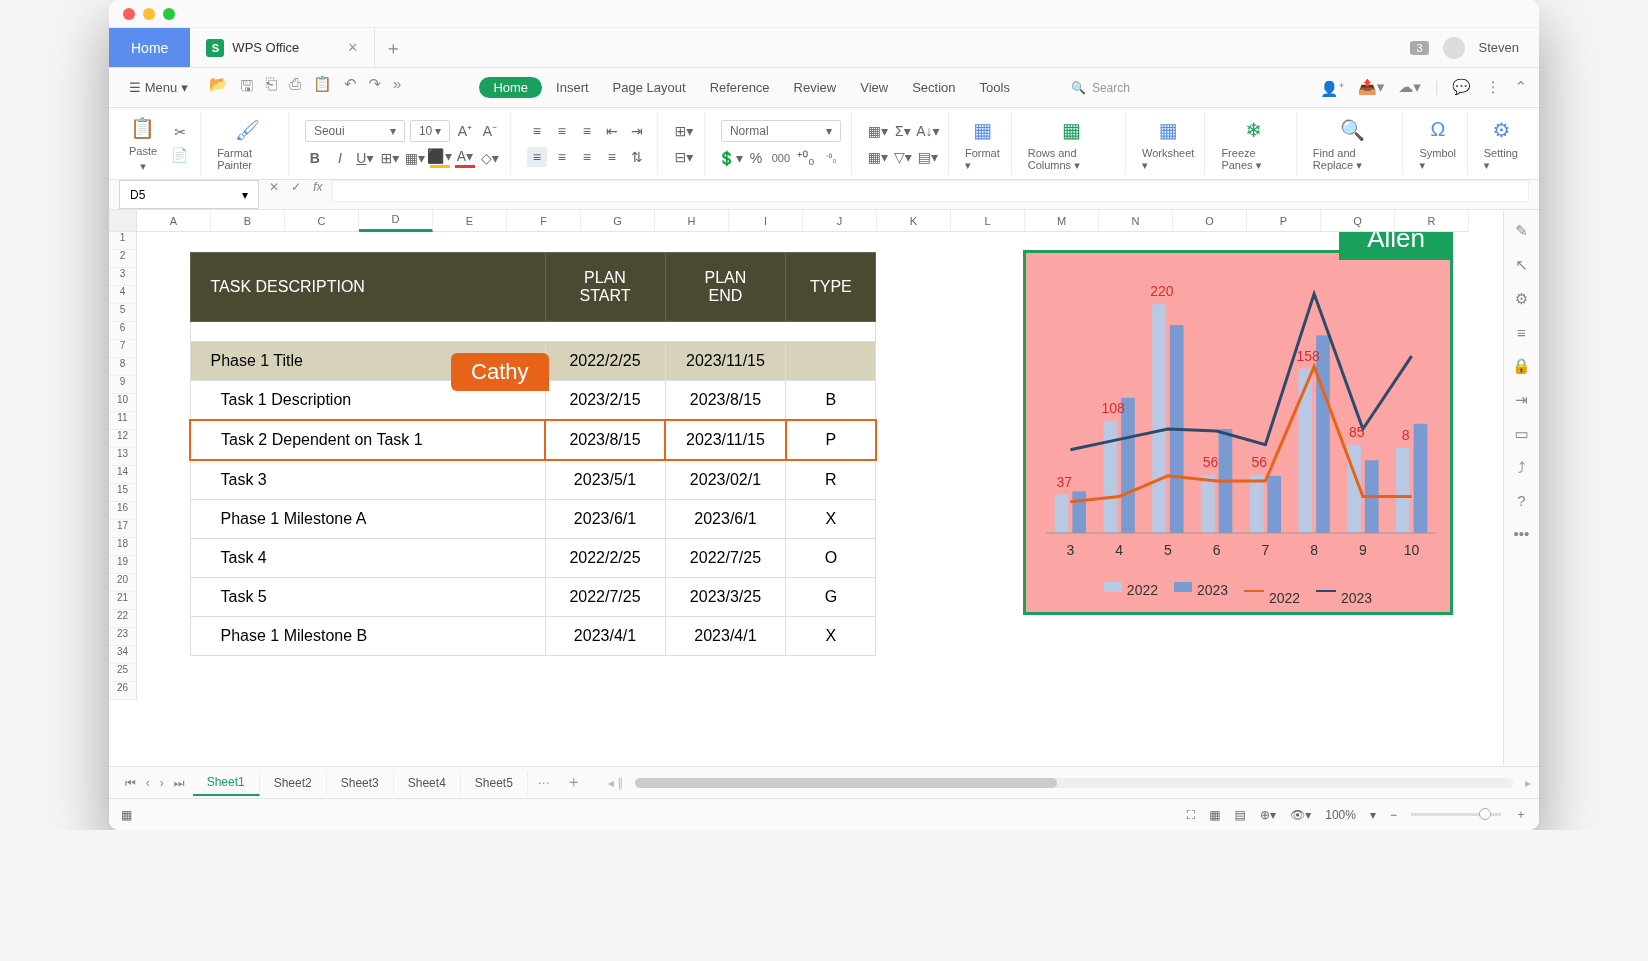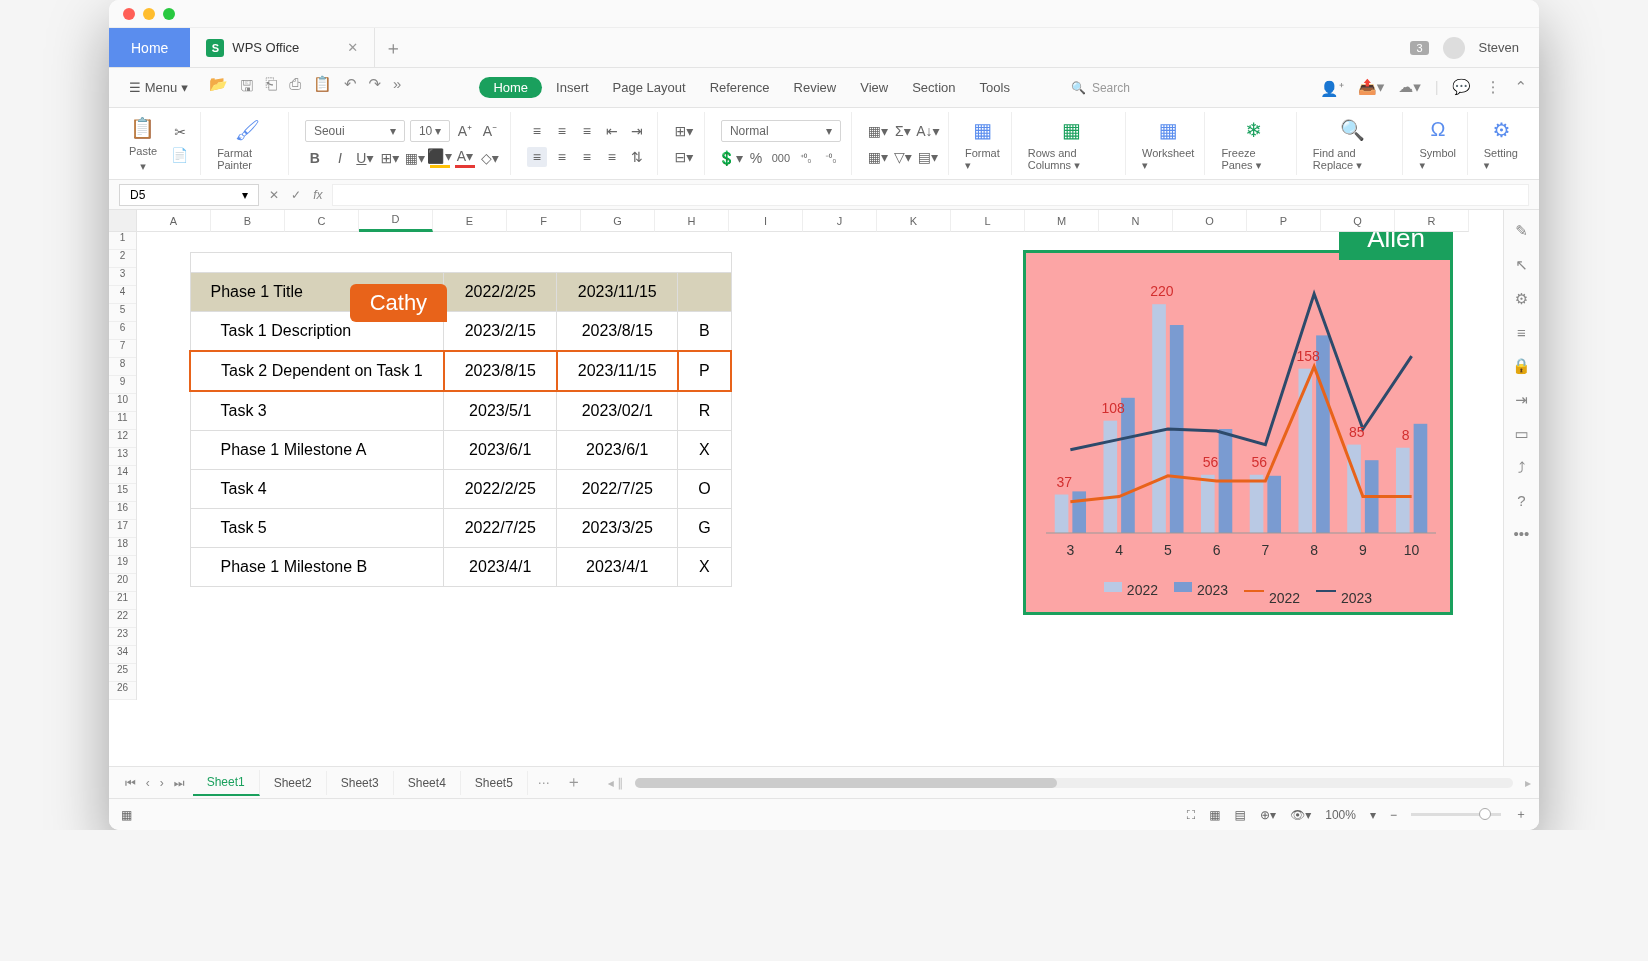--- a/index.html
+++ b/index.html
@@ -26,21 +26,21 @@
 .ribbon { height: 72px; background: #fff; border-bottom: 1px solid #e4e4e4; display: flex; align-items: stretch; padding: 4px 10px; gap: 6px; font-size: 11px; color: #666; }
 .rgroup { display: flex; flex-direction: column; align-items: center; justify-content: center; padding: 0 6px; border-right: 1px solid #eee; gap: 2px; }
 .rgroup:last-child { border-right: none; }
 .rstack { display: flex; flex-direction: column; gap: 3px; align-items: center; justify-content: center; padding: 0 4px; }
 .rrow { display: flex; gap: 5px; align-items: center; }
 .ric { width: 20px; height: 20px; display: inline-flex; align-items: center; justify-content: center; color: #666; font-size: 14px; }
 .bigic { width: 28px; height: 28px; font-size: 20px; color: #5a8dee; display: flex; align-items: center; justify-content: center; }
 .fontsel { border: 1px solid #d5d5d5; padding: 3px 8px; font-size: 12px; border-radius: 2px; background: #fff; min-width: 100px; display: flex; align-items: center; justify-content: space-between; }
 .sizefont { min-width: 40px; }
 .cellsel { border: 1px solid #d5d5d5; padding: 3px 8px; font-size: 12px; border-radius: 2px; background: #fff; min-width: 120px; display: flex; align-items: center; justify-content: space-between; gap: 47px; }
-.namebar { height: 30px; border-bottom: 1px solid #e4e4e4; display: flex; align-items: center; padding: 0 10px; gap: 10px; font-size: 12px; background: #fafafa; }
+.namebar { height: 30px; border-bottom: 1px solid #e4e4e4; display: flex; padding: 0 10px; gap: 10px; font-size: 12px; background: #fafafa; }
 .namebox { width: 140px; border: 1px solid #d5d5d5; padding: 3px 10px; background: #fff; display: flex; justify-content: space-between; align-items: center; }
 .fxbar { display: flex; gap: 12px; color: #888; }
 .main { flex: 1; display: flex; overflow: hidden; }
 .sheetarea { flex: 1; position: relative; overflow: auto; background: #fff; }
 .colhdr { height: 22px; display: flex; position: sticky; top: 0; background: #fff; z-index: 5; }
 .rownums { width: 28px; background: #fafafa; border-right: 1px solid #e4e4e4; }
 .corner { width: 28px; height: 22px; background: #f0f0f0; border-right: 1px solid #e4e4e4; border-bottom: 1px solid #e4e4e4; flex-shrink: 0; }
 .ch { width: 74px; text-align: center; font-size: 11px; color: #666; border-right: 1px solid #eee; border-bottom: 1px solid #e4e4e4; line-height: 22px; flex-shrink: 0; }
 .ch.sel { border-bottom: 3px solid #1aa05d; line-height: 19px; }
 .rn { height: 18px; text-align: center; font-size: 10px; color: #666; border-bottom: 1px solid #eee; }
@@ -208,21 +208,21 @@
     <div class="rgroup">
       <div class="rstack" style="gap:6px">
         <div class="cellsel">
             <span>Normal</span>
             <span>▾</span>
           </div>
         <div class="rrow">
           <span class="ric">💲▾</span>
           <span class="ric">%</span>
           <span class="ric" style="font-size:11px">000</span>
-          <span class="ric" style="font-size:10px">⁺⁰₀</span>
+          <span class="ric" style="font-size:16px">⁺⁰₀</span>
           <span class="ric" style="font-size:10px">⁻⁰₀</span>
         </div>
       </div>
     </div>
     <div class="rgroup">
       <div class="rstack" style="gap:6px">
         <div class="rrow">
             <span class="ric">▦▾</span>
             <span class="ric">Σ▾</span>
             <span class="ric">A↓▾</span>
@@ -340,20 +340,26 @@
             <div class="rn">22</div>
             <div class="rn">23</div>
             <div class="rn">34</div>
             <div class="rn">25</div>
             <div class="rn">26</div>
           </div>
       </div>
 
       <table class="datatable">
         <tbody>
+            <tr>
+          <th style="width:355px">TASK DESCRIPTION</th>
+          <th style="width:120px">PLAN START</th>
+          <th style="width:120px">PLAN END</th>
+          <th style="width:90px">TYPE</th>
+        </tr>
         <tr>
               <td colspan="4" style="height:20px;padding:0"></td>
             </tr>
         <tr class="phasehdr">
           <td>Phase 1 Title</td>
           <td>2022/2/25</td>
           <td>2023/11/15</td>
           <td></td>
         </tr>
         <tr style="position:relative">

